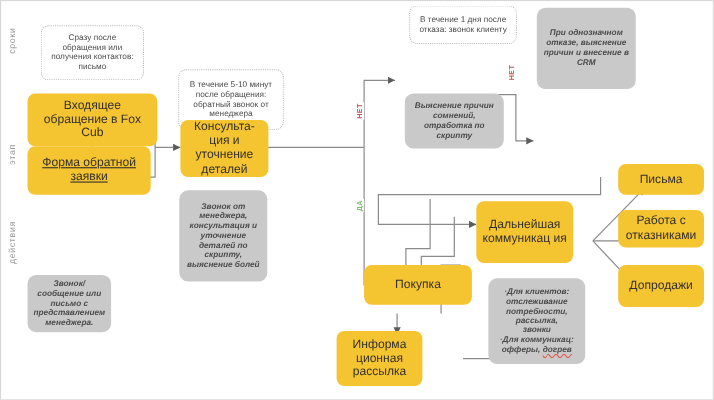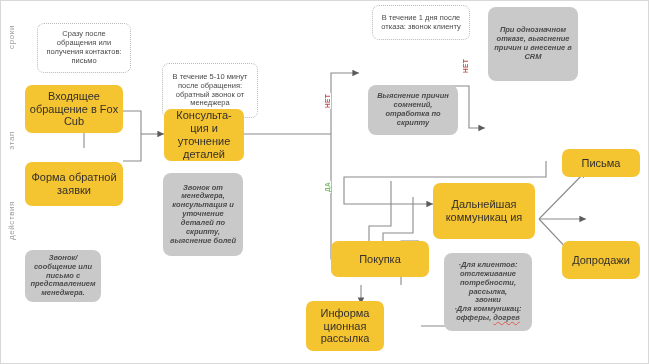--- a/index.html
+++ b/index.html
@@ -131,27 +131,28 @@
   </svg>
 
   <div class="band-label" style="left:6px; top:24px;">сроки</div>
   <div class="band-label" style="left:6px; top:130px;">этап</div>
   <div class="band-label" style="left:6px; top:200px;">действия</div>
 
   <div class="node dotted" style="left:36px; top:22px; width:94px; height:50px;">Сразу после обращения или получения контактов: письмо</div>
   <div class="node dotted" style="left:161px; top:62px; width:96px; height:55px;">В течение 5-10 минут после обращения: обратный звонок от менеджера</div>
   <div class="node dotted" style="left:371px; top:4px; width:98px; height:35px;">В течение 1 дня после отказа: звонок клиенту</div>
 
-  <div class="node yellow" style="left:24px; top:84px; width:98px; height:48px;">Входящее обращение в Fox Cub</div>
-  <div class="node yellow" style="left:24px; top:161px; width:98px; height:44px;">Форма обратной заявки</div>
+  <div class="node yellow" style="left:24px; top:84px; width:118px; height:48px;">Входящее обращение в Fox Cub</div>
+  <div class="node yellow" style="left:24px; top:132px; width:112px; height:44px;text-decoration:underline;">Форма обратной заявки</div>
   <div class="node yellow" style="left:163px; top:108px; width:80px; height:52px;">Консульта-ция и уточнение деталей</div>
   <div class="node yellow" style="left:330px; top:240px; width:98px; height:36px;">Покупка</div>
   <div class="node yellow" style="left:305px; top:300px; width:78px; height:50px;">Информа ционная рассылка</div>
-  <div class="node yellow" style="left:432px; top:182px; width:102px; height:56px;">Дальнейшая коммуникац ия</div>
+  <div class="node yellow" style="left:432px; top:182px; width:88px; height:56px;">Дальнейшая коммуникац ия</div>
   <div class="node yellow" style="left:561px; top:148px; width:78px; height:28px;">Письма</div>
+  <div class="node yellow" style="left:561px; top:190px; width:78px; height:34px;">Работа с отказниками</div>
   <div class="node yellow" style="left:561px; top:240px; width:78px; height:38px;">Допродажи</div>
 
   <div class="node gray" style="left:24px; top:207px; width:76px; height:52px;margin-top:42px;">Звонок/сообщение или письмо с представлением менеджера.</div>
   <div class="node gray" style="left:367px; top:84px; width:90px; height:50px;">Выяснение причин сомнений, отработка по скрипту</div>
   <div class="node gray" style="left:162px; top:172px; width:80px; height:83px;">Звонок от менеджера, консультация и уточнение деталей по скрипту, выяснение болей</div>
   <div class="node gray" style="left:487px; top:6px; width:90px; height:74px;">При однозначном отказе, выяснение причин и внесение в CRM</div>
 
   <div class="node gray" style="left:443px; top:252px; width:88px; height:78px; flex-direction:column;">
     <span>·Для клиентов:</span>
     <span>отслеживание</span>

